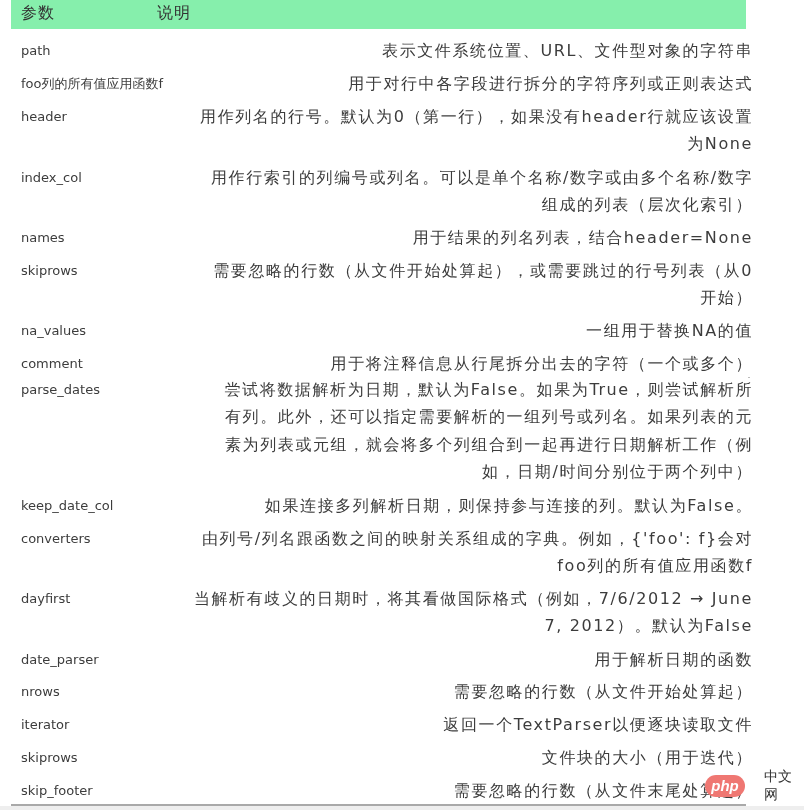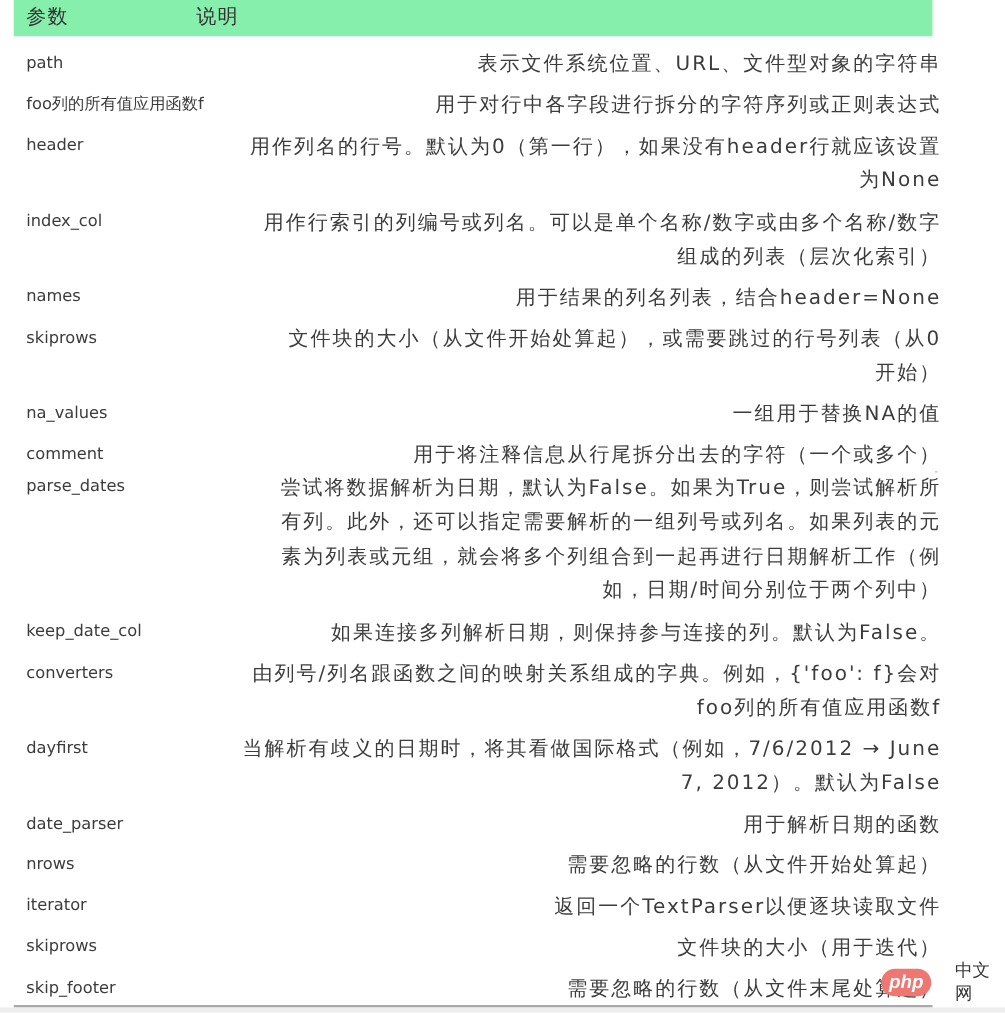--- a/index.html
+++ b/index.html
@@ -144,21 +144,21 @@
     <span class="cell-param">index_col</span>
     <span class="cell-desc">用作行索引的列编号或列名。可以是单个名称/数字或由多个名称/数字
 组成的列表（层次化索引）</span>
   </div>
   <div class="row" style="top:224px">
     <span class="cell-param">names</span>
     <span class="cell-desc">用于结果的列名列表，结合header=None</span>
   </div>
   <div class="row" style="top:257px">
     <span class="cell-param">skiprows</span>
-    <span class="cell-desc">文件块的大小（从文件开始处算起），或需要跳过的行号列表（从0
+    <span class="cell-desc">需要忽略的行数（从文件开始处算起），或需要跳过的行号列表（从0
 开始）</span>
   </div>
   <div class="row" style="top:317px">
     <span class="cell-param">na_values</span>
     <span class="cell-desc">一组用于替换NA的值</span>
   </div>
   <div class="row" style="top:350px">
     <span class="cell-param">comment</span>
     <span class="cell-desc">用于将注释信息从行尾拆分出去的字符（一个或多个）</span>
   </div>

